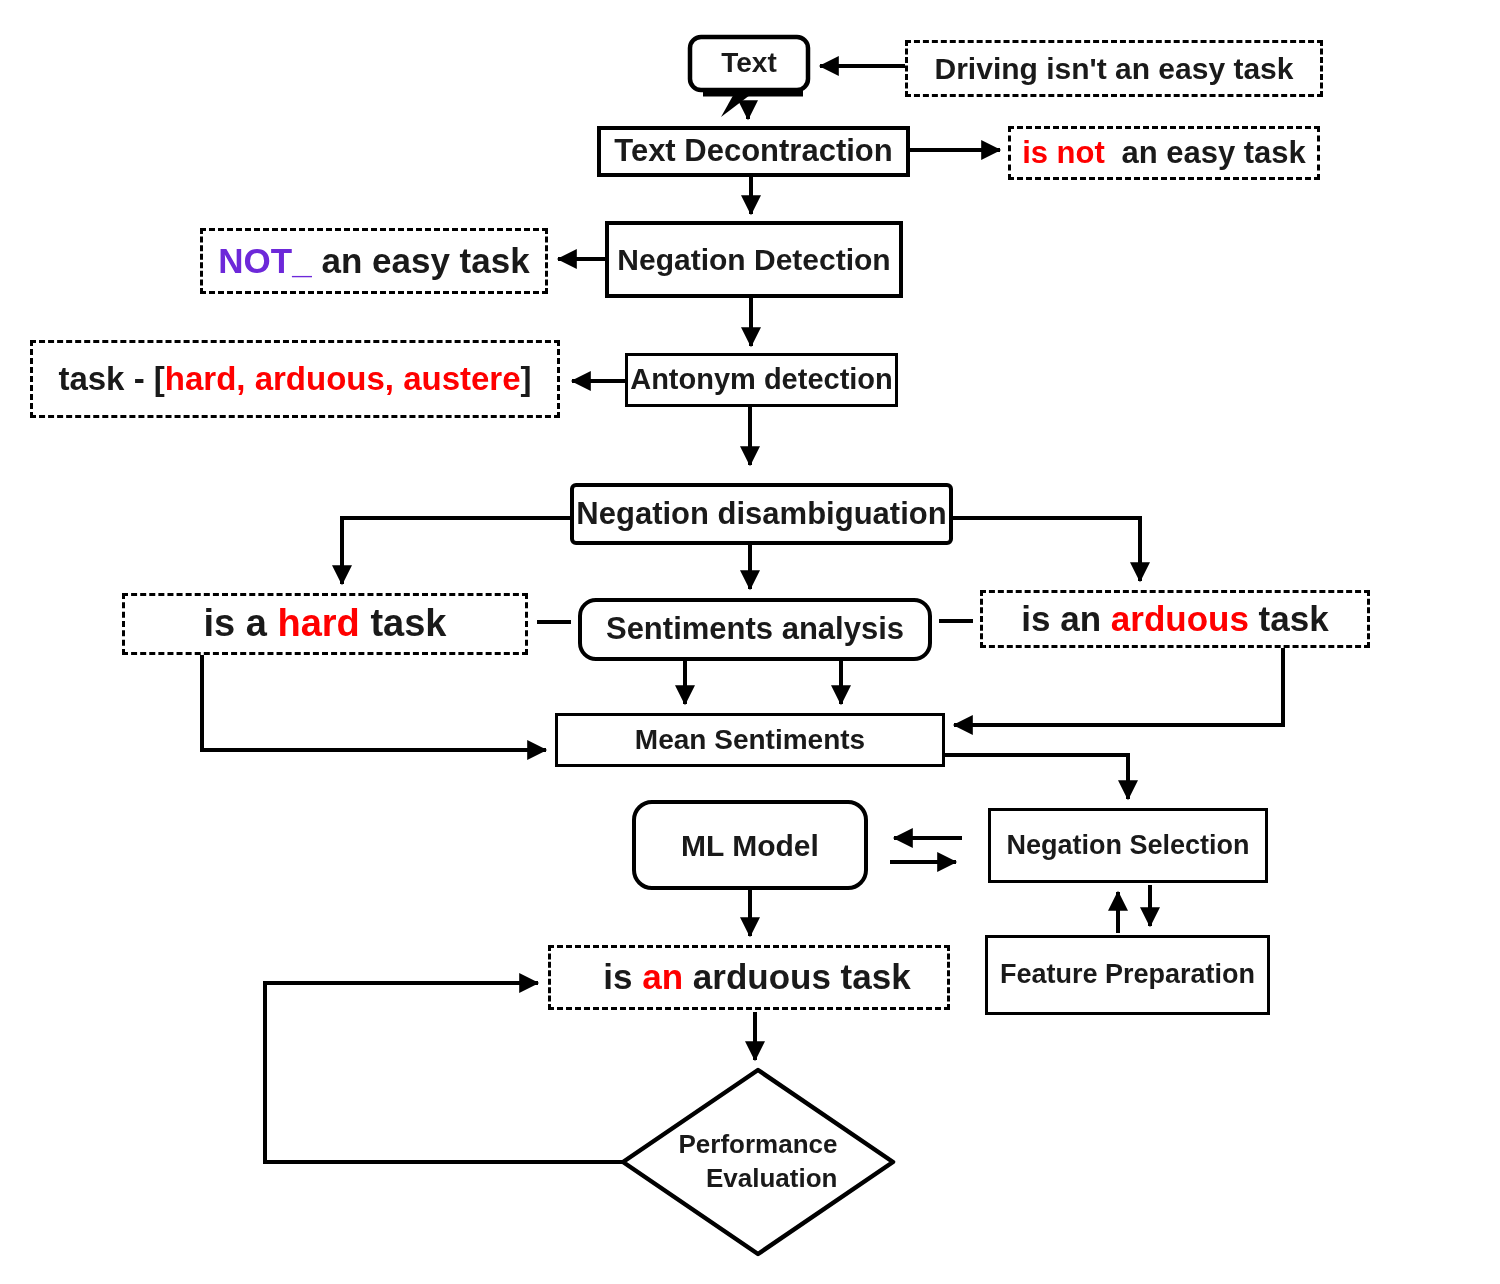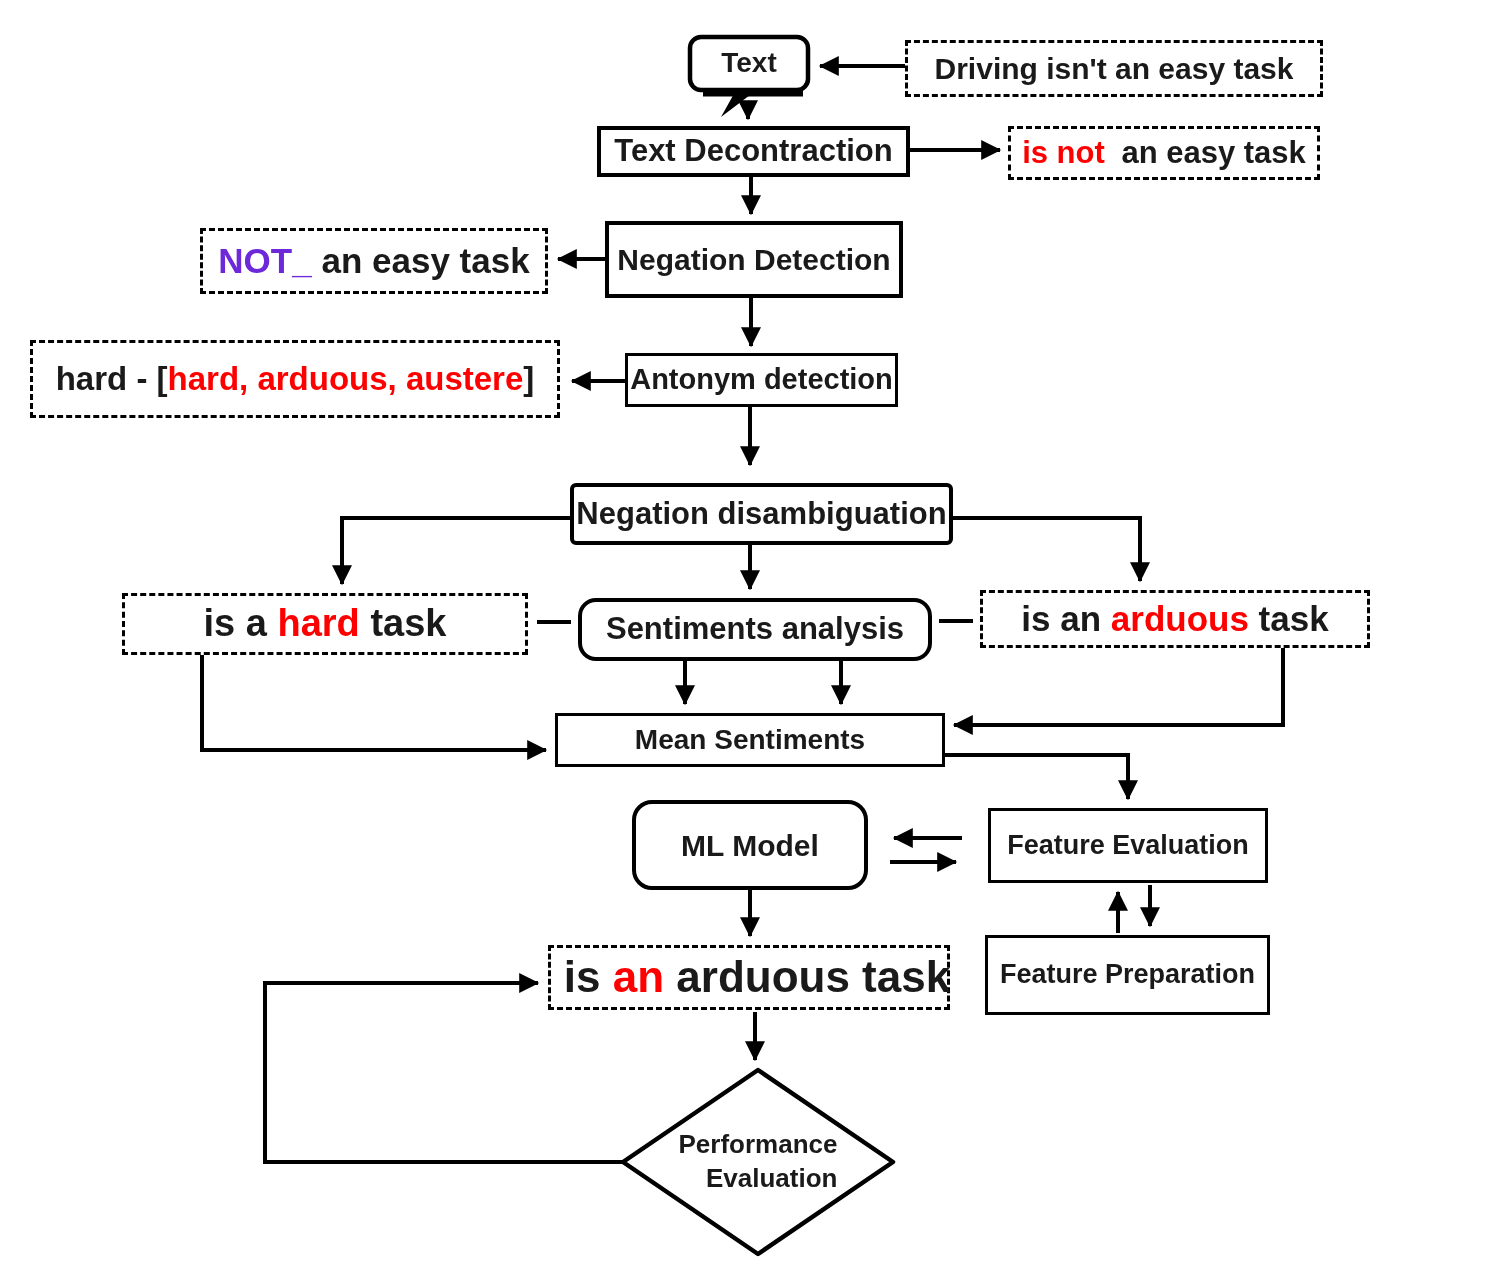--- a/index.html
+++ b/index.html
@@ -93,21 +93,21 @@
   <div class="node dashed" style="left:200px;top:228px;width:348px;height:66px;font-size:35px;">
     <span style="color: #6d28d9;">NOT_</span>
       <span> an easy task</span>
   </div>
 
   <div class="node solid thin" style="left:625px;top:353px;width:273px;height:54px;font-size:29px;">
     <span>Antonym detection</span>
   </div>
 
   <div class="node dashed" style="left:30px;top:340px;width:530px;height:78px;font-size:33px;">
-    <span>hard - [</span>
+    <span>task - [</span>
       <span style="color: rgb(255, 0, 0);">hard, arduous, austere</span>
       <span>]</span>
   </div>
 
   <div class="node solid round" style="left:570px;top:483px;width:383px;height:62px;font-size:31px;">
     <span>Negation disambiguation</span>
   </div>
 
   <div class="node dashed" style="left:122px;top:593px;width:406px;height:62px;font-size:38px;">
     <span>is a </span>
@@ -127,28 +127,28 @@
 
   <div class="node solid thin" style="left:555px;top:713px;width:390px;height:54px;font-size:28px;">
     <span>Mean Sentiments</span>
   </div>
 
   <div class="node solid round" style="left:632px;top:800px;width:236px;height:90px;font-size:30px;border-radius:20px;">
     <span>ML Model</span>
   </div>
 
   <div class="node solid thin" style="left:988px;top:808px;width:280px;height:75px;font-size:27px;">
-    <span>Feature Evaluation</span>
+    <span>Negation Selection</span>
   </div>
 
   <div class="node solid thin" style="left:985px;top:935px;width:285px;height:80px;font-size:27px;">
     <span>Feature Preparation</span>
   </div>
 
-  <div class="node dashed" style="left:548px;top:945px;width:402px;height:65px;font-size:44px;padding-left:16px;">
+  <div class="node dashed" style="left:548px;top:945px;width:402px;height:65px;font-size:35px;padding-left:16px;">
     <span>is </span>
       <span style="color: rgb(255, 0, 0);">an</span>
       <span> arduous task</span>
   </div>
 
   <div class="node noborder stacked" style="left:658px;top:1112px;width:200px;height:100px;font-size:26px;line-height:1.3;">
     <div>
       <span>Performance</span>
       <span>Evaluation</span>
     </div>

